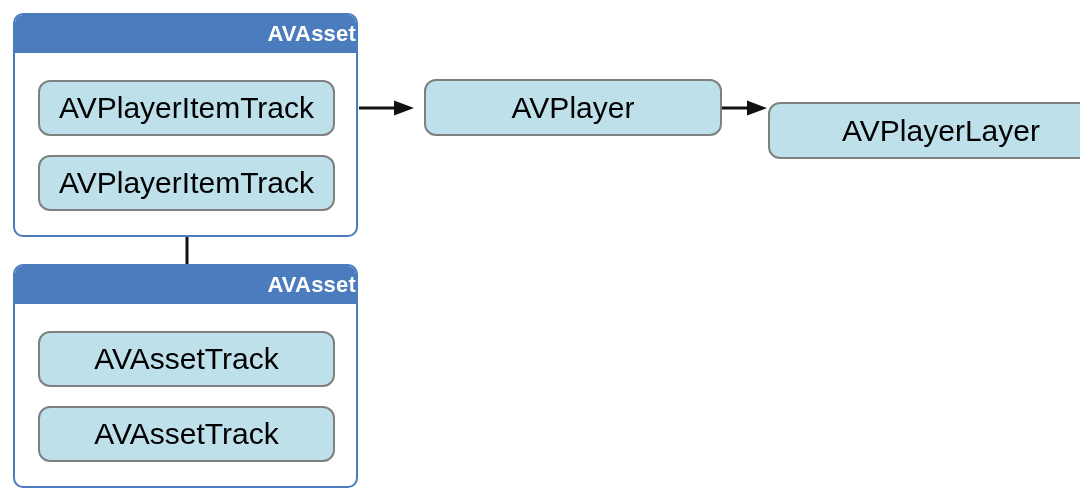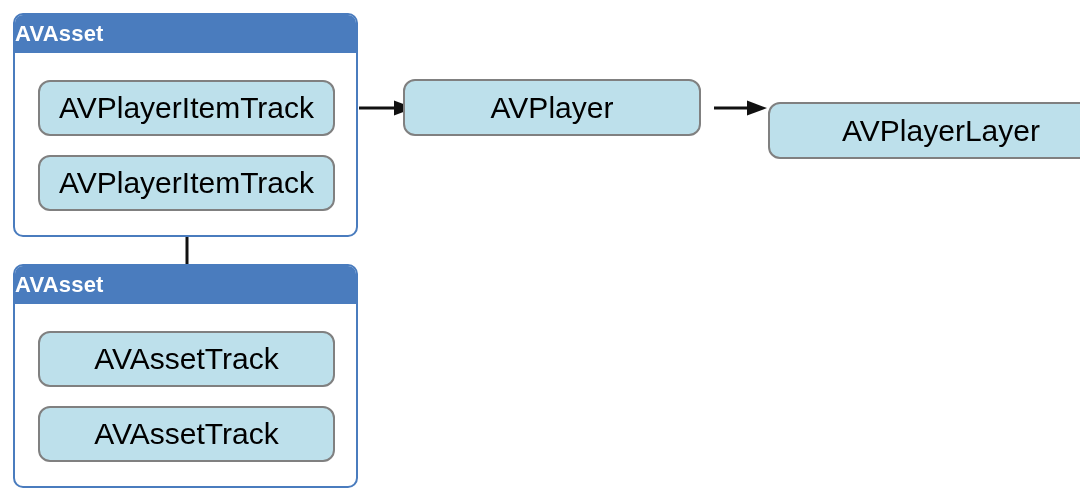--- a/index.html
+++ b/index.html
@@ -41,21 +41,21 @@
     border-radius: 10px;
     overflow: hidden;
   }
   .container-box.top { top: 13px; }
   .container-box.bottom { top: 264px; }
   .container-header {
     height: 38px;
     background: var(--container-header);
     display: flex;
     align-items: center;
-    justify-content: flex-start;
+    justify-content: flex-end;
   }
   .container-header span {
     color: var(--container-header-text);
     font-size: 22px;
     font-weight: bold;
     letter-spacing: 0.2px;
   }
   .node {
     position: absolute;
     background: var(--node-fill);
@@ -71,21 +71,21 @@
     left: 23px;
     width: 297px;
     height: 56px;
   }
   .container-box .track-node.first  { top: 65px; }
   .container-box .track-node.second { top: 140px; }
   .standalone-node {
     height: 57px;
     top: 79px;
   }
-  .node-avplayer { left: 403px; width: 298px; }
+  .node-avplayer { left: 424px; width: 298px; }
   .node-avplayerlayer { left: 768px; width: 346px; margin-top: 23px; }
 </style>
 </head>
 <body>
 
 <div class="canvas">
 
   <svg class="connector-layer" width="1080" height="504" viewBox="0 0 1080 504" xmlns="http://www.w3.org/2000/svg">
 
     <g>

